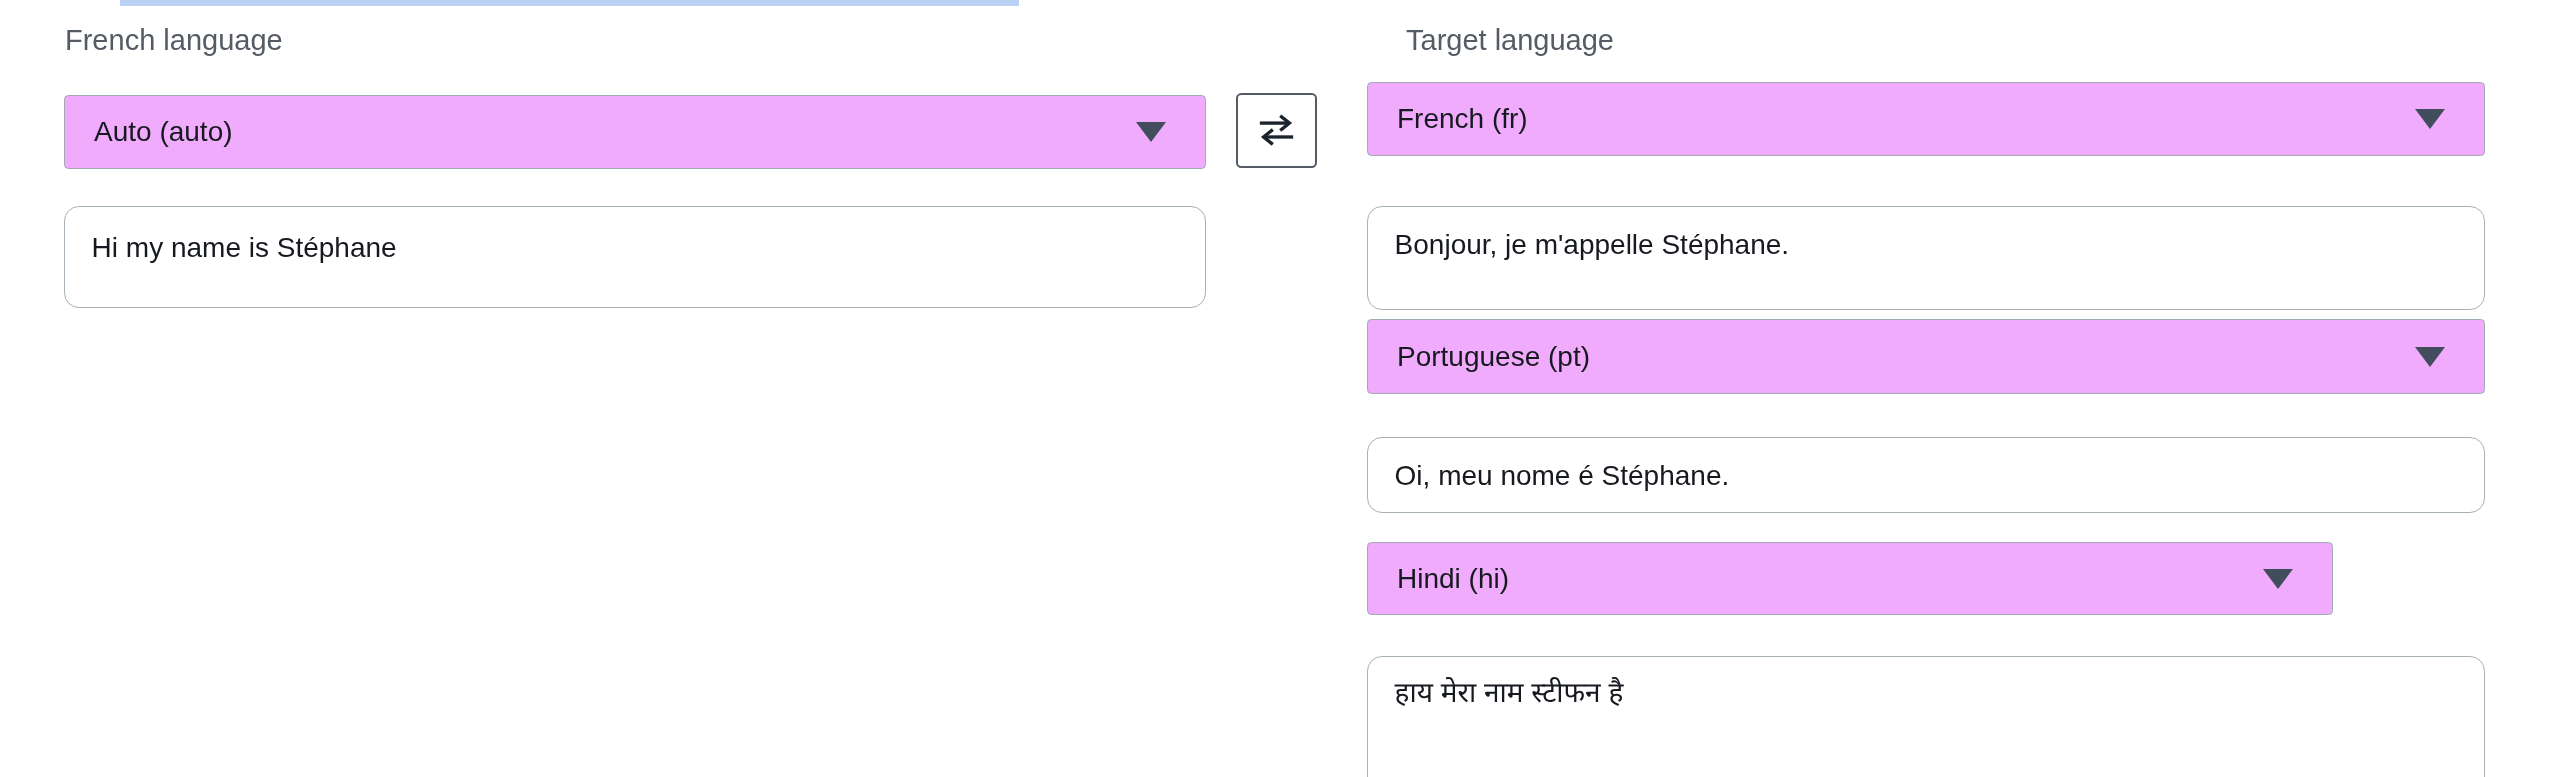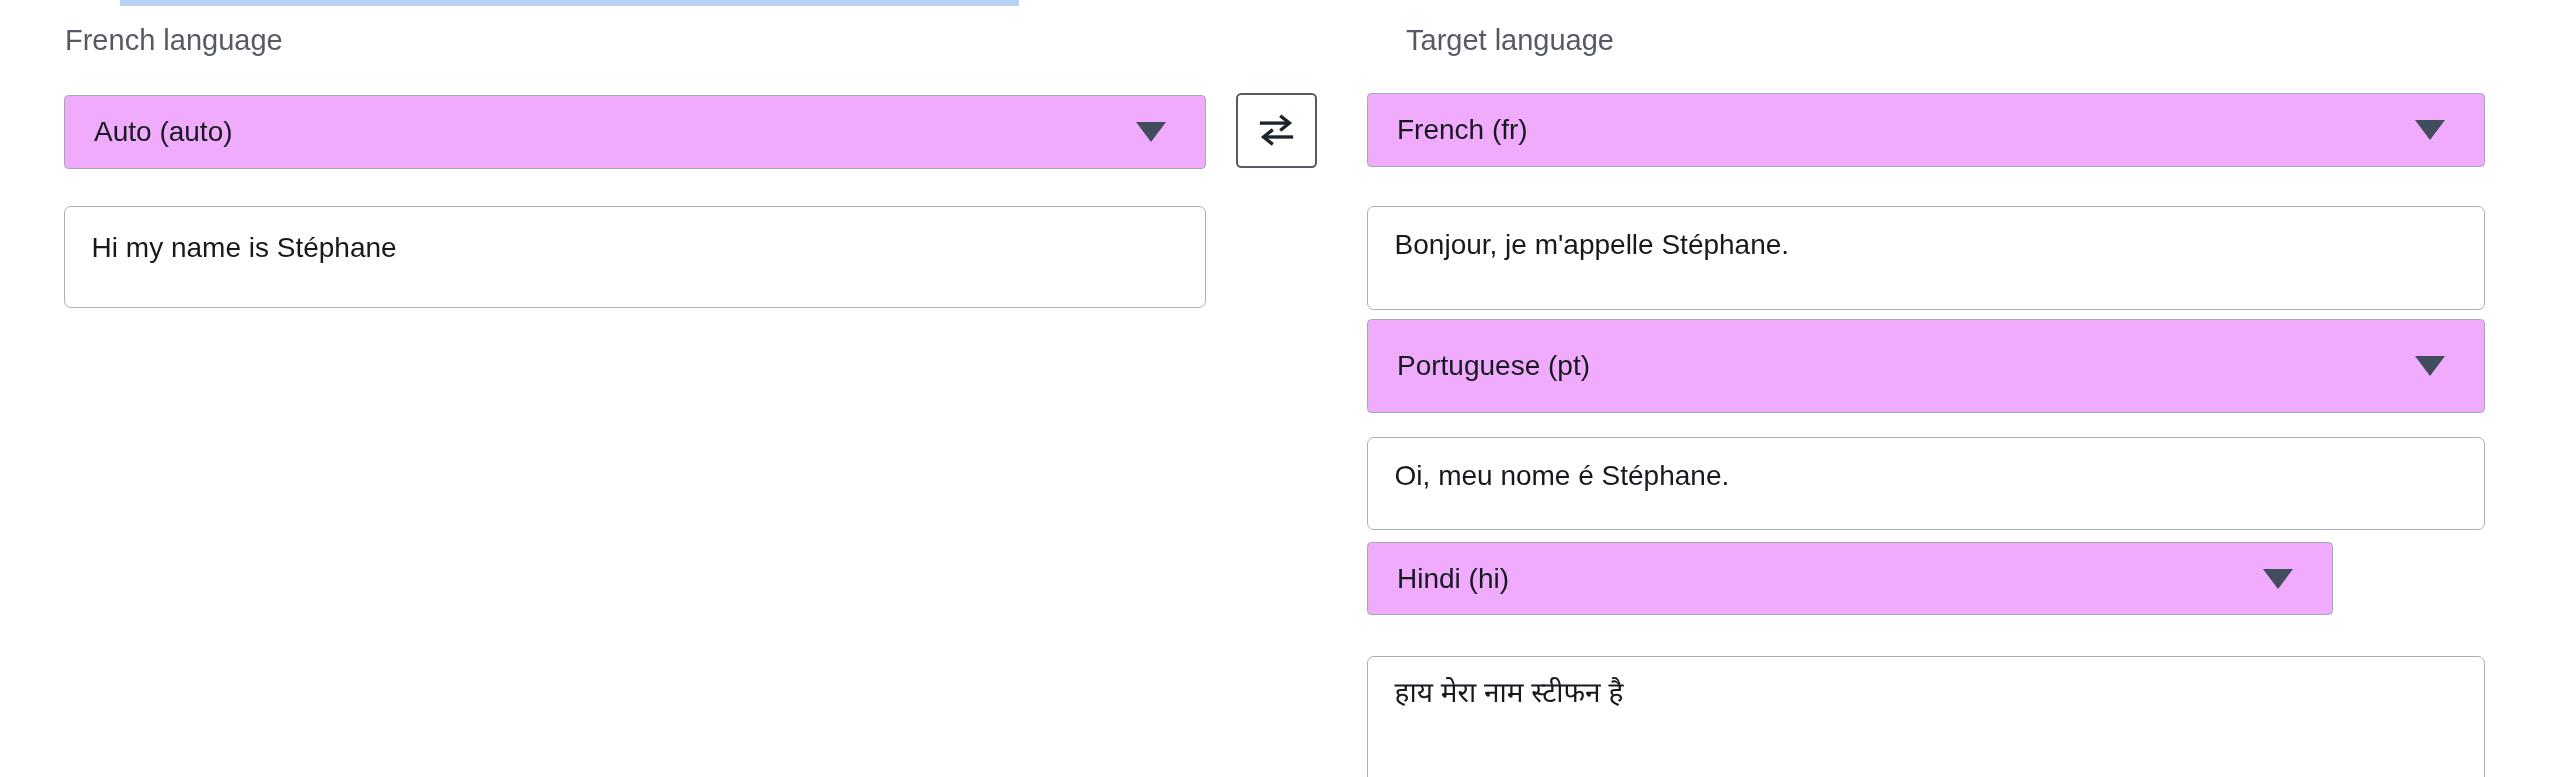--- a/index.html
+++ b/index.html
@@ -54,21 +54,21 @@
     width: 0; height: 0;
     border-left: 15px solid transparent;
     border-right: 15px solid transparent;
     border-top: 20.4px solid #414d5c;
   }
   .text-box {
     position: absolute;
     box-sizing: border-box;
     background: #ffffff;
     border: 1.8px solid #a5b0b7;
-    border-radius: 7px;
+    border-radius: 15px;
     padding: 23px 26.6px 0 26.6px;
     font-size: 28px;
     line-height: 35px;
     color: #16191f;
     white-space: pre-wrap;
   }
 
   .src-select   { left: 64px;  top: 95px; width: 1142px; height: 74px; }
   .src-text     { left: 64px;  top: 206px; width: 1142px; height: 102px; }
 
@@ -78,24 +78,24 @@
     box-sizing: border-box;
     background: #ffffff;
     border: 2.7px solid #545b64;
     border-radius: 5.3px;
     display: flex;
     align-items: center;
     justify-content: center;
     cursor: pointer;
   }
 
-  .tgt-select-0 { left: 1367px; top: 93px; width: 1118px; height: 74px; }
+  .tgt-select-0 { left: 1367px; top: 82px; width: 1118px; height: 74px; }
   .tgt-text-0   { left: 1367px; top: 206px; width: 1118px; height: 104px;  padding-top: 20.4px; }
-  .tgt-select-1 { left: 1367px; top: 319px; width: 1118px; height: 94px; }
-  .tgt-text-1   { left: 1367px; top: 437px; width: 1118px; height: 93px;  padding-top: 20.4px; }
+  .tgt-select-1 { left: 1367px; top: 319px; width: 1118px; height: 75px; }
+  .tgt-text-1   { left: 1367px; top: 437px; width: 1118px; height: 76px;  padding-top: 20.4px; }
   .tgt-select-2 { left: 1367px; top: 542px; width: 966px; height: 73px; }
   .tgt-text-2   { left: 1367px; top: 656px; width: 1118px; height: 168px; padding-top: 17.7px; }
 </style>
 </head>
 <body>
 
 <div class="stage">
 
   <div class="top-strip"></div>
 

